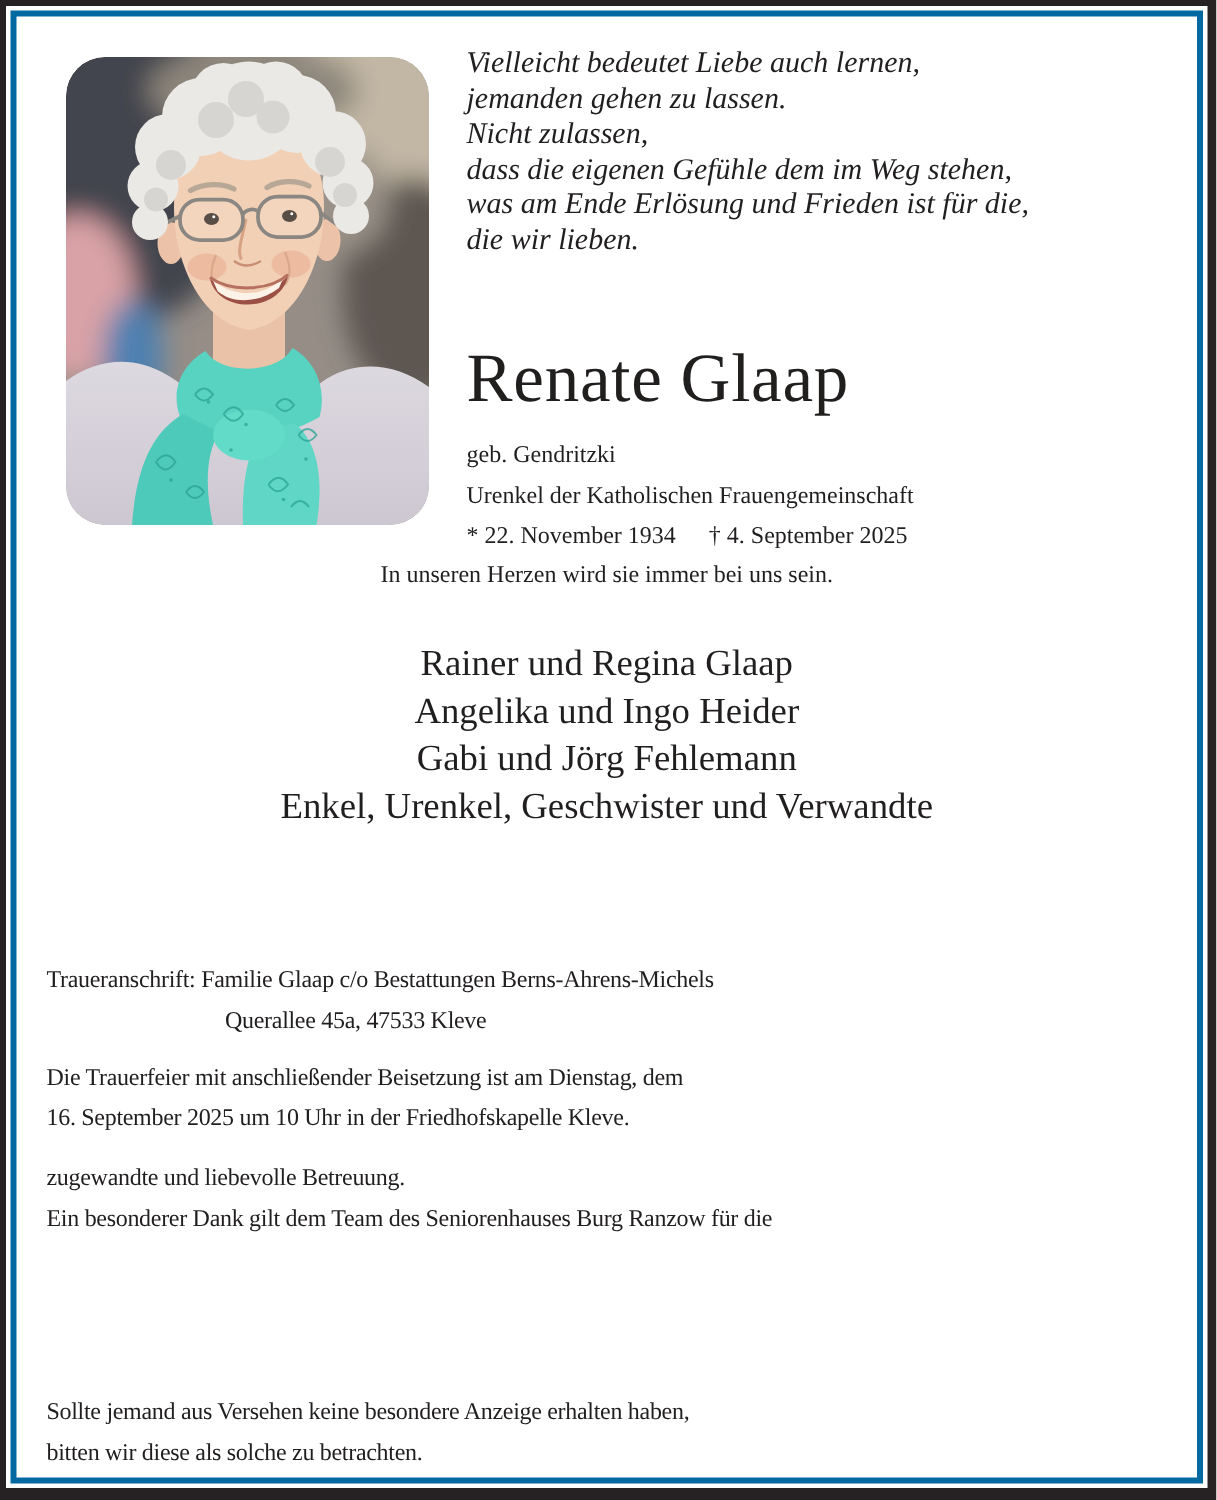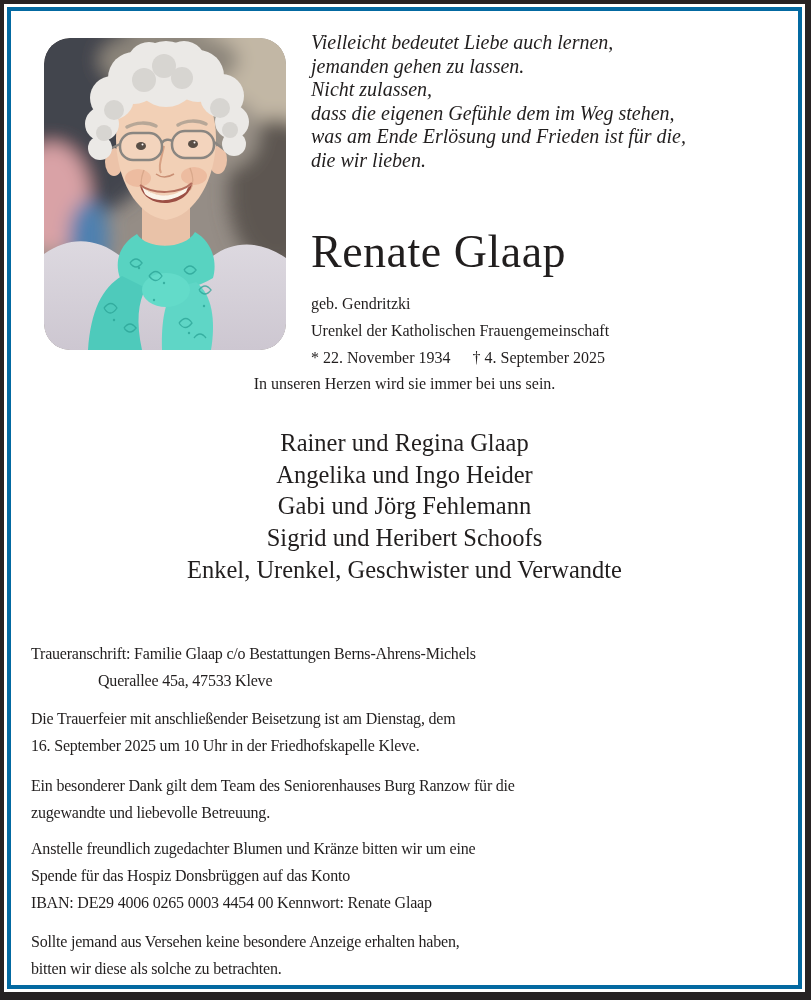--- a/index.html
+++ b/index.html
@@ -54,21 +54,21 @@
   .herzen { top:364px; font-size:16px; }
   .mourners { top:416px; font-size:24.5px; line-height:31.7px; }
 
   .para {
     position:absolute; left:20px;
     font-size:16px; line-height:27px;
     white-space:nowrap;
     letter-spacing:-0.2px;
   }
   .para-anschrift { top:629px; }
-  .para-anschrift .indent { margin-left:67px; }
+  .para-anschrift .indent { margin-left:119px; }
   .para-funeral  { top:694px; }
   .para-thanks   { top:761px; }
   .para-donation { top:824px; }
   .para-note     { top:917px;font-family:Liberation Serif, serif; }
 </style>
 </head>
 <body>
 
 <div class="sheet">
   <div class="inner">
@@ -208,44 +208,38 @@
         <span>* 22. November 1934</span><span class="gap"></span><span>† 4. September 2025</span>
       </div>
     </div>
 
     <div class="centered herzen">In unseren Herzen wird sie immer bei uns sein.</div>
 
     <div class="centered mourners">
       <div>Rainer und Regina Glaap</div>
       <div>Angelika und Ingo Heider</div>
       <div>Gabi und Jörg Fehlemann</div>
-      <div>Sigrid und Heribert Schoofs</div>
       <div>Enkel, Urenkel, Geschwister und Verwandte</div>
     </div>
 
     <div class="para para-anschrift">
       <div>Traueranschrift: Familie Glaap c/o Bestattungen Berns-Ahrens-Michels</div>
       <div class="indent">Querallee 45a, 47533 Kleve</div>
     </div>
 
     <div class="para para-funeral">
       <div>Die Trauerfeier mit anschließender Beisetzung ist am Dienstag, dem</div>
       <div>16. September 2025 um 10 Uhr in der Friedhofskapelle Kleve.</div>
     </div>
 
     <div class="para para-thanks">
+      <div>zugewandte und liebevolle Betreuung.</div>
       <div>Ein besonderer Dank gilt dem Team des Seniorenhauses Burg Ranzow für die</div>
-      <div>zugewandte und liebevolle Betreuung.</div>
-    </div>
-
-    <div class="para para-donation">
-      <div>Anstelle freundlich zugedachter Blumen und Kränze bitten wir um eine</div>
-      <div>Spende für das Hospiz Donsbrüggen auf das Konto</div>
-      <div>IBAN: DE29 4006 0265 0003 4454 00 Kennwort: Renate Glaap</div>
-    </div>
+    </div>
+
 
     <div class="para para-note">
       <div>Sollte jemand aus Versehen keine besondere Anzeige erhalten haben,</div>
       <div>bitten wir diese als solche zu betrachten.</div>
     </div>
 
   </div>
 </div>
 
 </body></html>

